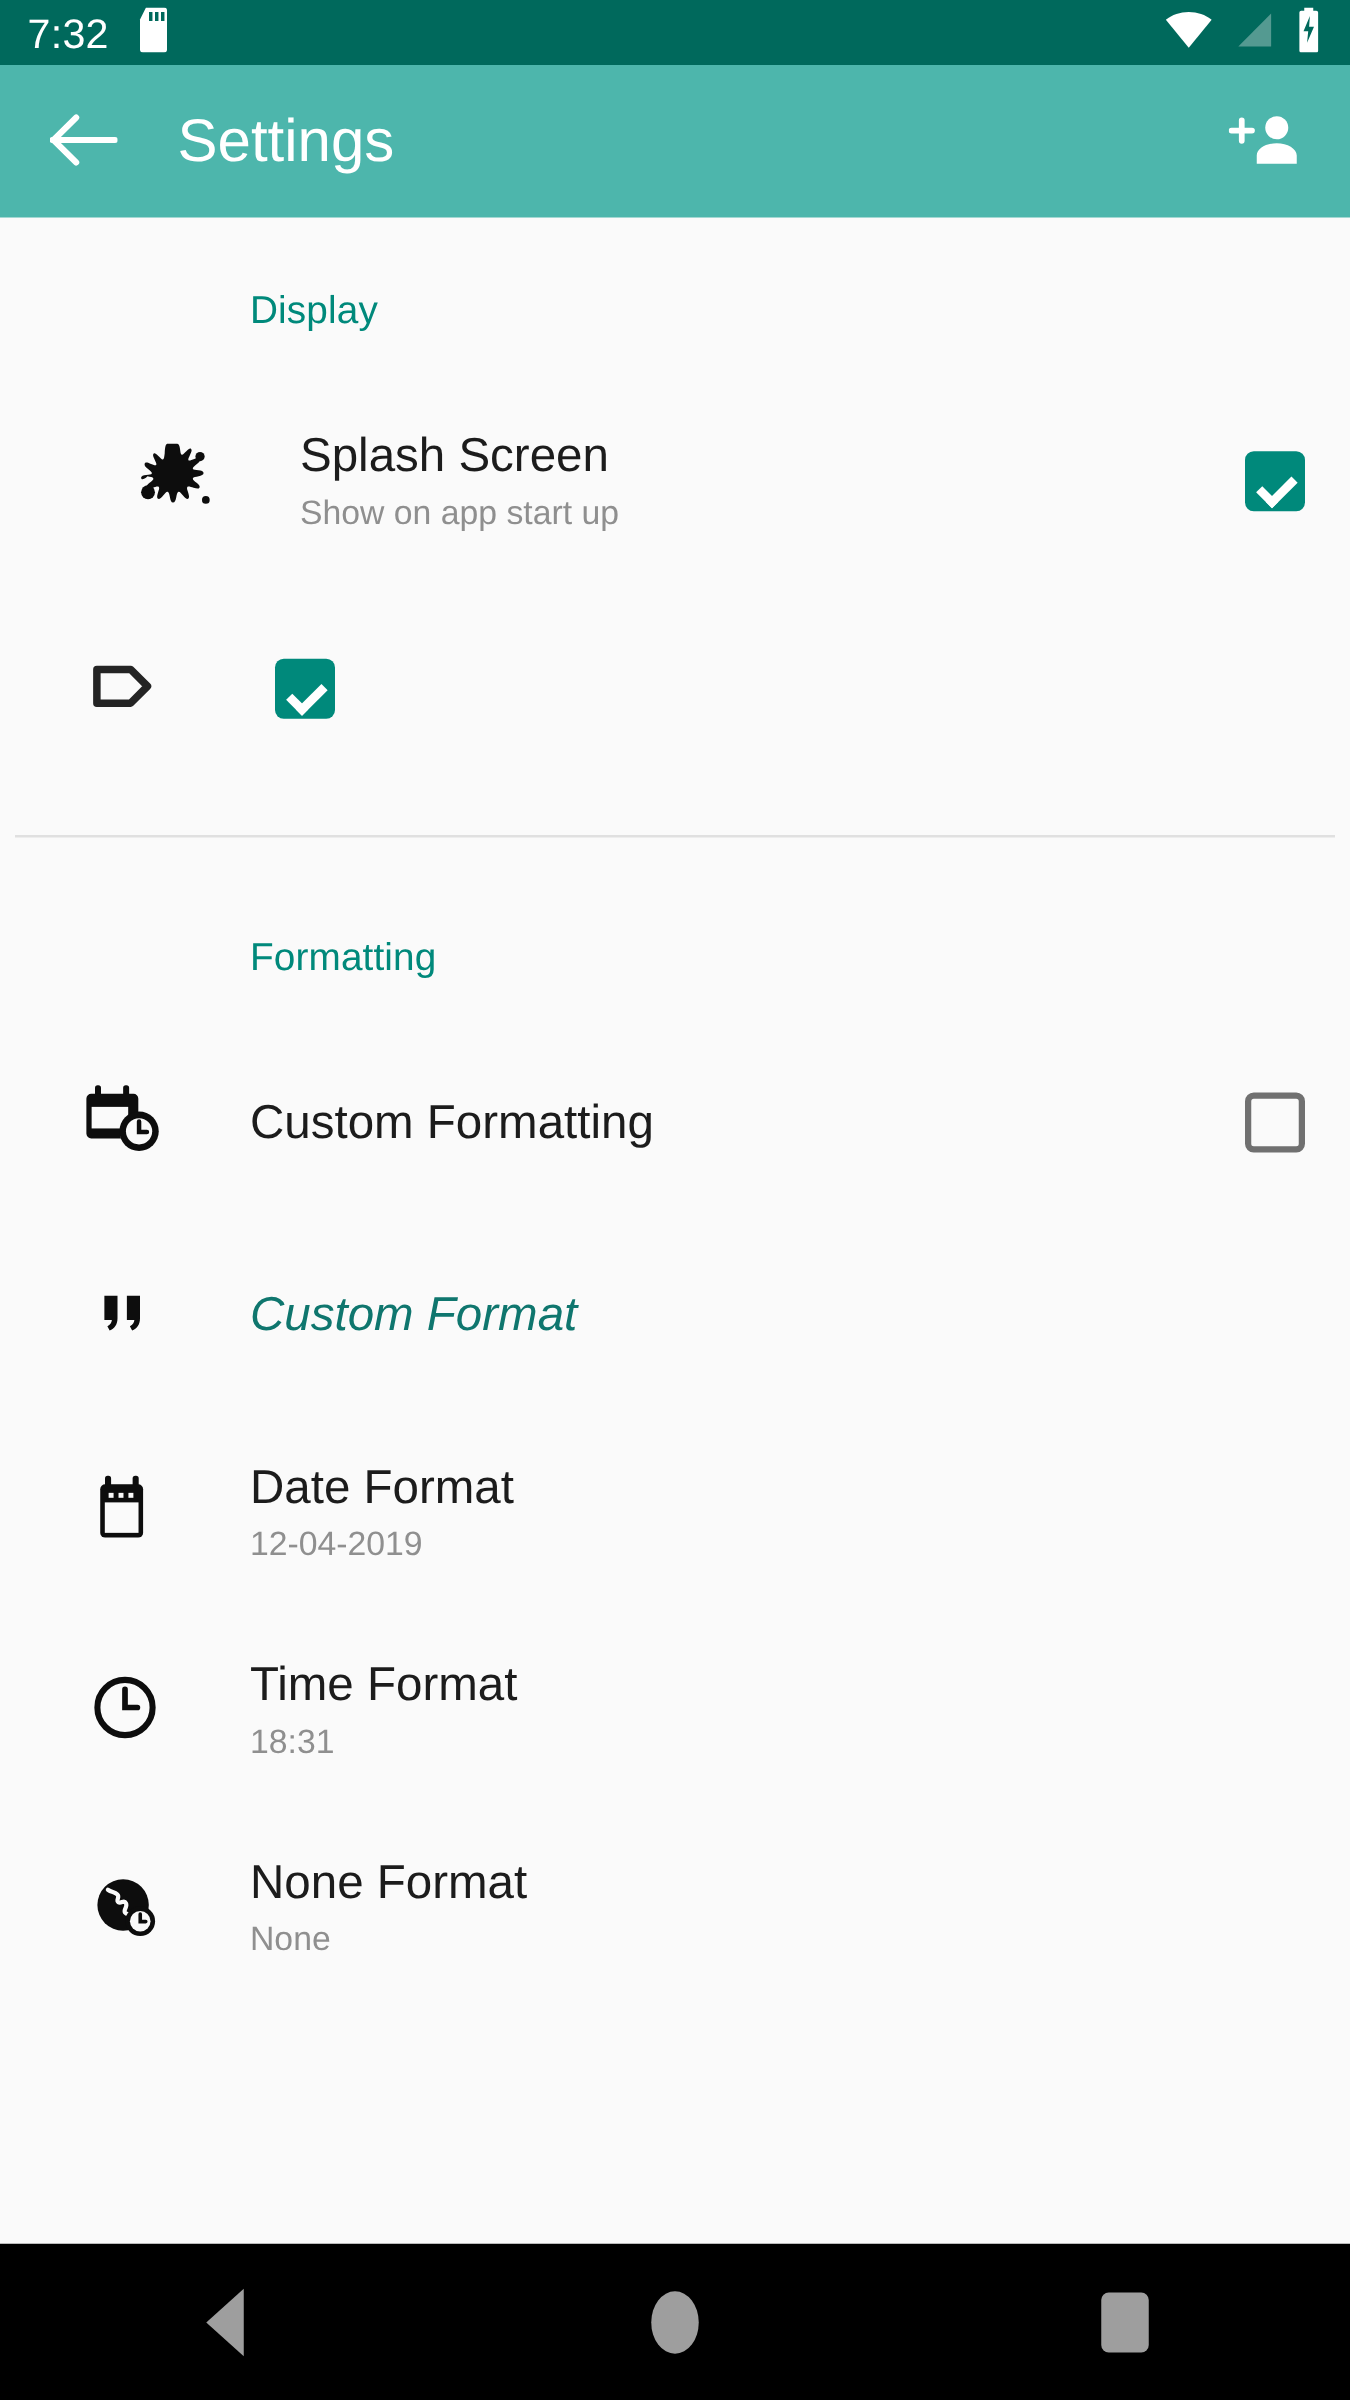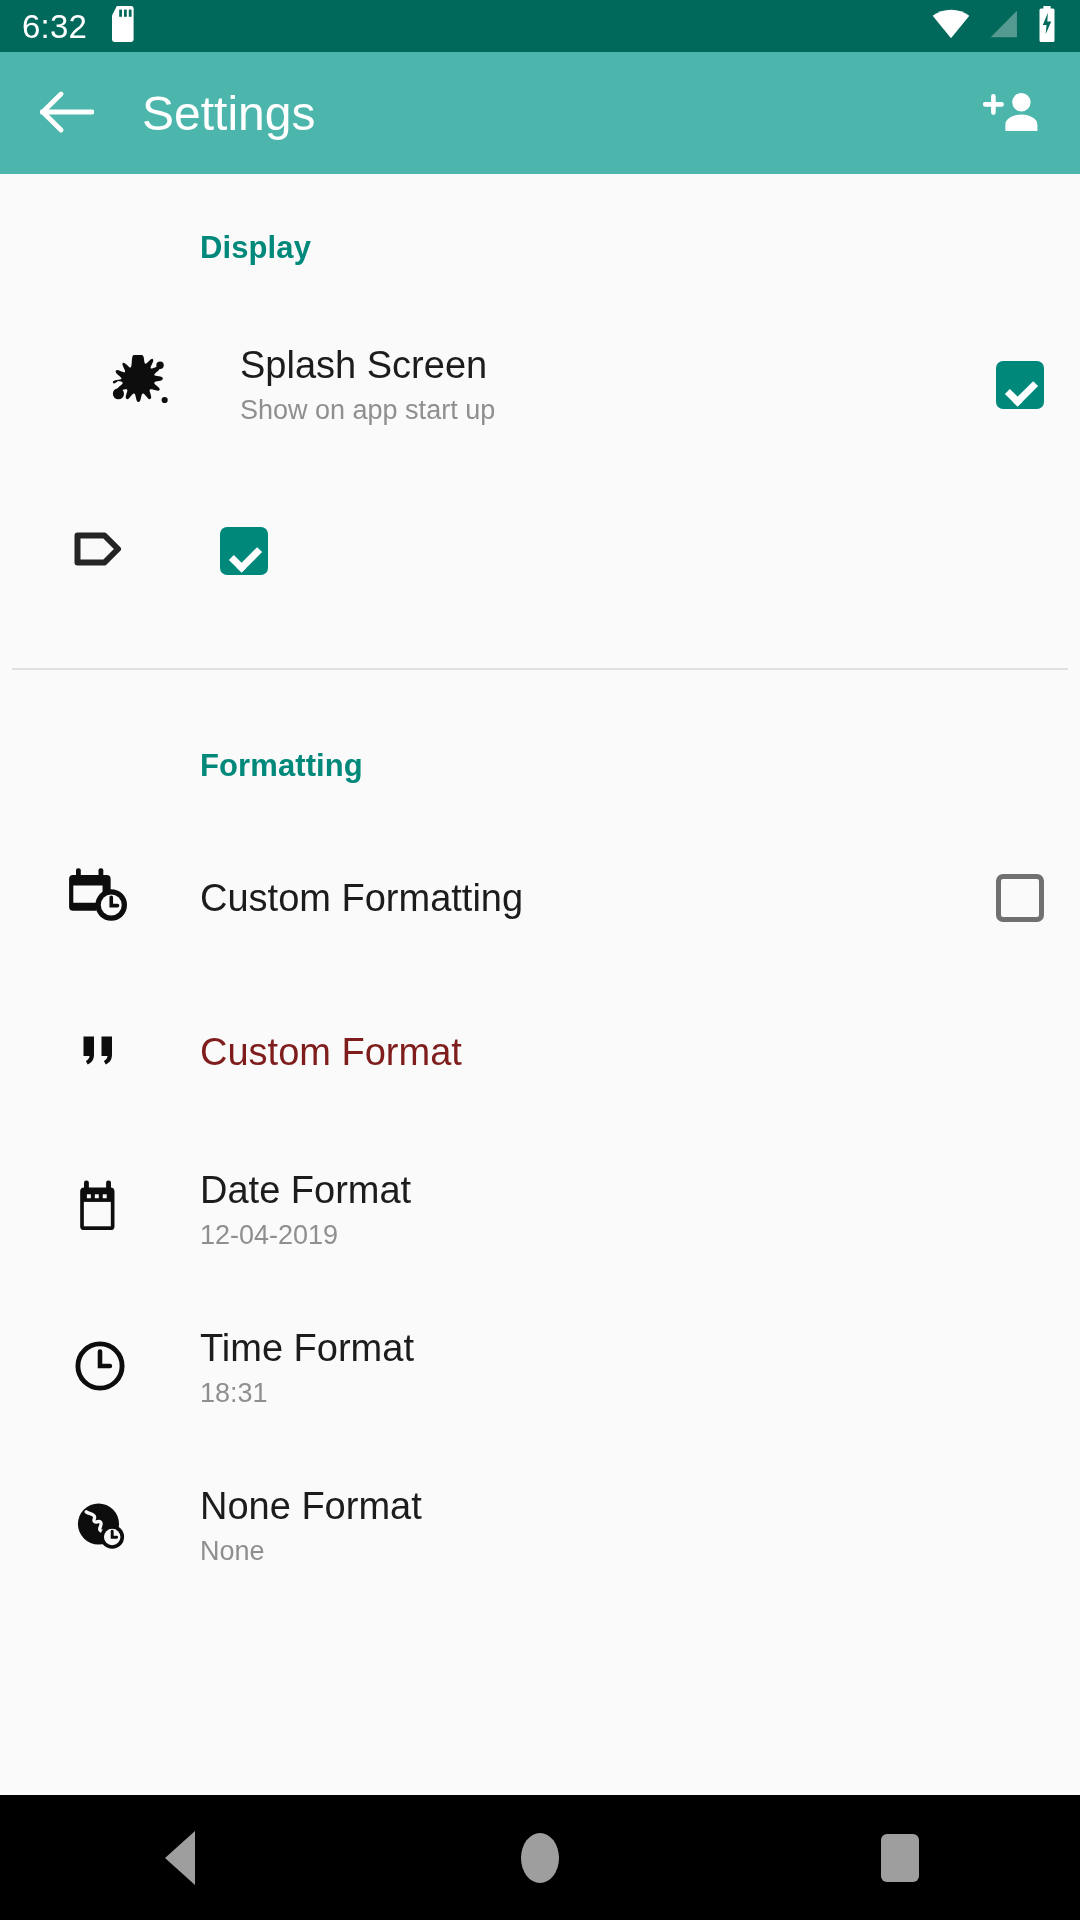--- a/index.html
+++ b/index.html
@@ -49,21 +49,21 @@
   }
 
   
   .content {
     position:absolute; top:174px; left:0;
     width:1080px; height:1621px;
     background:#fafafa; overflow:hidden;
   }
   .section { position:relative; }
   .section-header {
-    color:#00897b; font-size:31px; font-weight:bold;
+    color:#00897b; font-size:31px; font-weight:normal;
     padding-left:200px; letter-spacing:0.1px;
   }
   .divider { height:2px; background:#e0e0e0; margin:0 12px; }
 
   .row {
     display:flex; align-items:center;
     min-height:96px; padding:0 36px 0 0;
     position:relative; cursor:pointer;
   }
   .row-icon {
@@ -72,21 +72,21 @@
   }
   .row-text { flex:1 1 auto; min-width:0; }
   .row-title {
     font-size:38px; color:#1c1c1c; font-weight:400;
     line-height:1.18; white-space:nowrap;
   }
   .row-sub {
     font-size:27px; color:#8f8f8f; font-weight:400;
     line-height:1.22; margin-top:6px; white-space:nowrap;
   }
-  .row.disabled .row-title { color:#7f1d1d; }
+  .row.disabled .row-title { color:#0f766e;font-style:italic; }
   .row-accessory { flex:0 0 auto; margin-left:20px; }
 
   
   .cbox { width:48px; height:48px; border-radius:7px; position:relative; cursor:pointer; }
   .cbox.on { background:#00897b; }
   .cbox.off { background:transparent; border:5px solid #707070; }
   .cbox.on::after {
     content:""; position:absolute;
     left:11px; top:20px; width:22px; height:11px;
     border-left:7px solid #fff; border-bottom:7px solid #fff;
@@ -113,21 +113,21 @@
   .nav-home { width:38px; height:50px; border-radius:50%; background:#9e9e9e; }
   .nav-recent { width:38px; height:48px; border-radius:6px; background:#9e9e9e; }
 </style>
 </head>
 <body>
 
 <div id="phone">
 
   <div class="status-bar">
     <div class="status-left">
-      <span class="status-clock">6:32</span>
+      <span class="status-clock">7:32</span>
       <span class="ic">
         <svg width="30" height="36" viewBox="0 0 24 30">
           <path d="M6 0h12a2 2 0 0 1 2 2v26a2 2 0 0 1-2 2H4a2 2 0 0 1-2-2V8z" fill="#ffffff"></path>
           <rect x="8" y="3" width="2.3" height="6" fill="#00695c"></rect>
           <rect x="12" y="3" width="2.3" height="6" fill="#00695c"></rect>
           <rect x="16" y="3" width="2.3" height="6" fill="#00695c"></rect>
         </svg>
       </span>
     </div>
     <div class="status-right">

